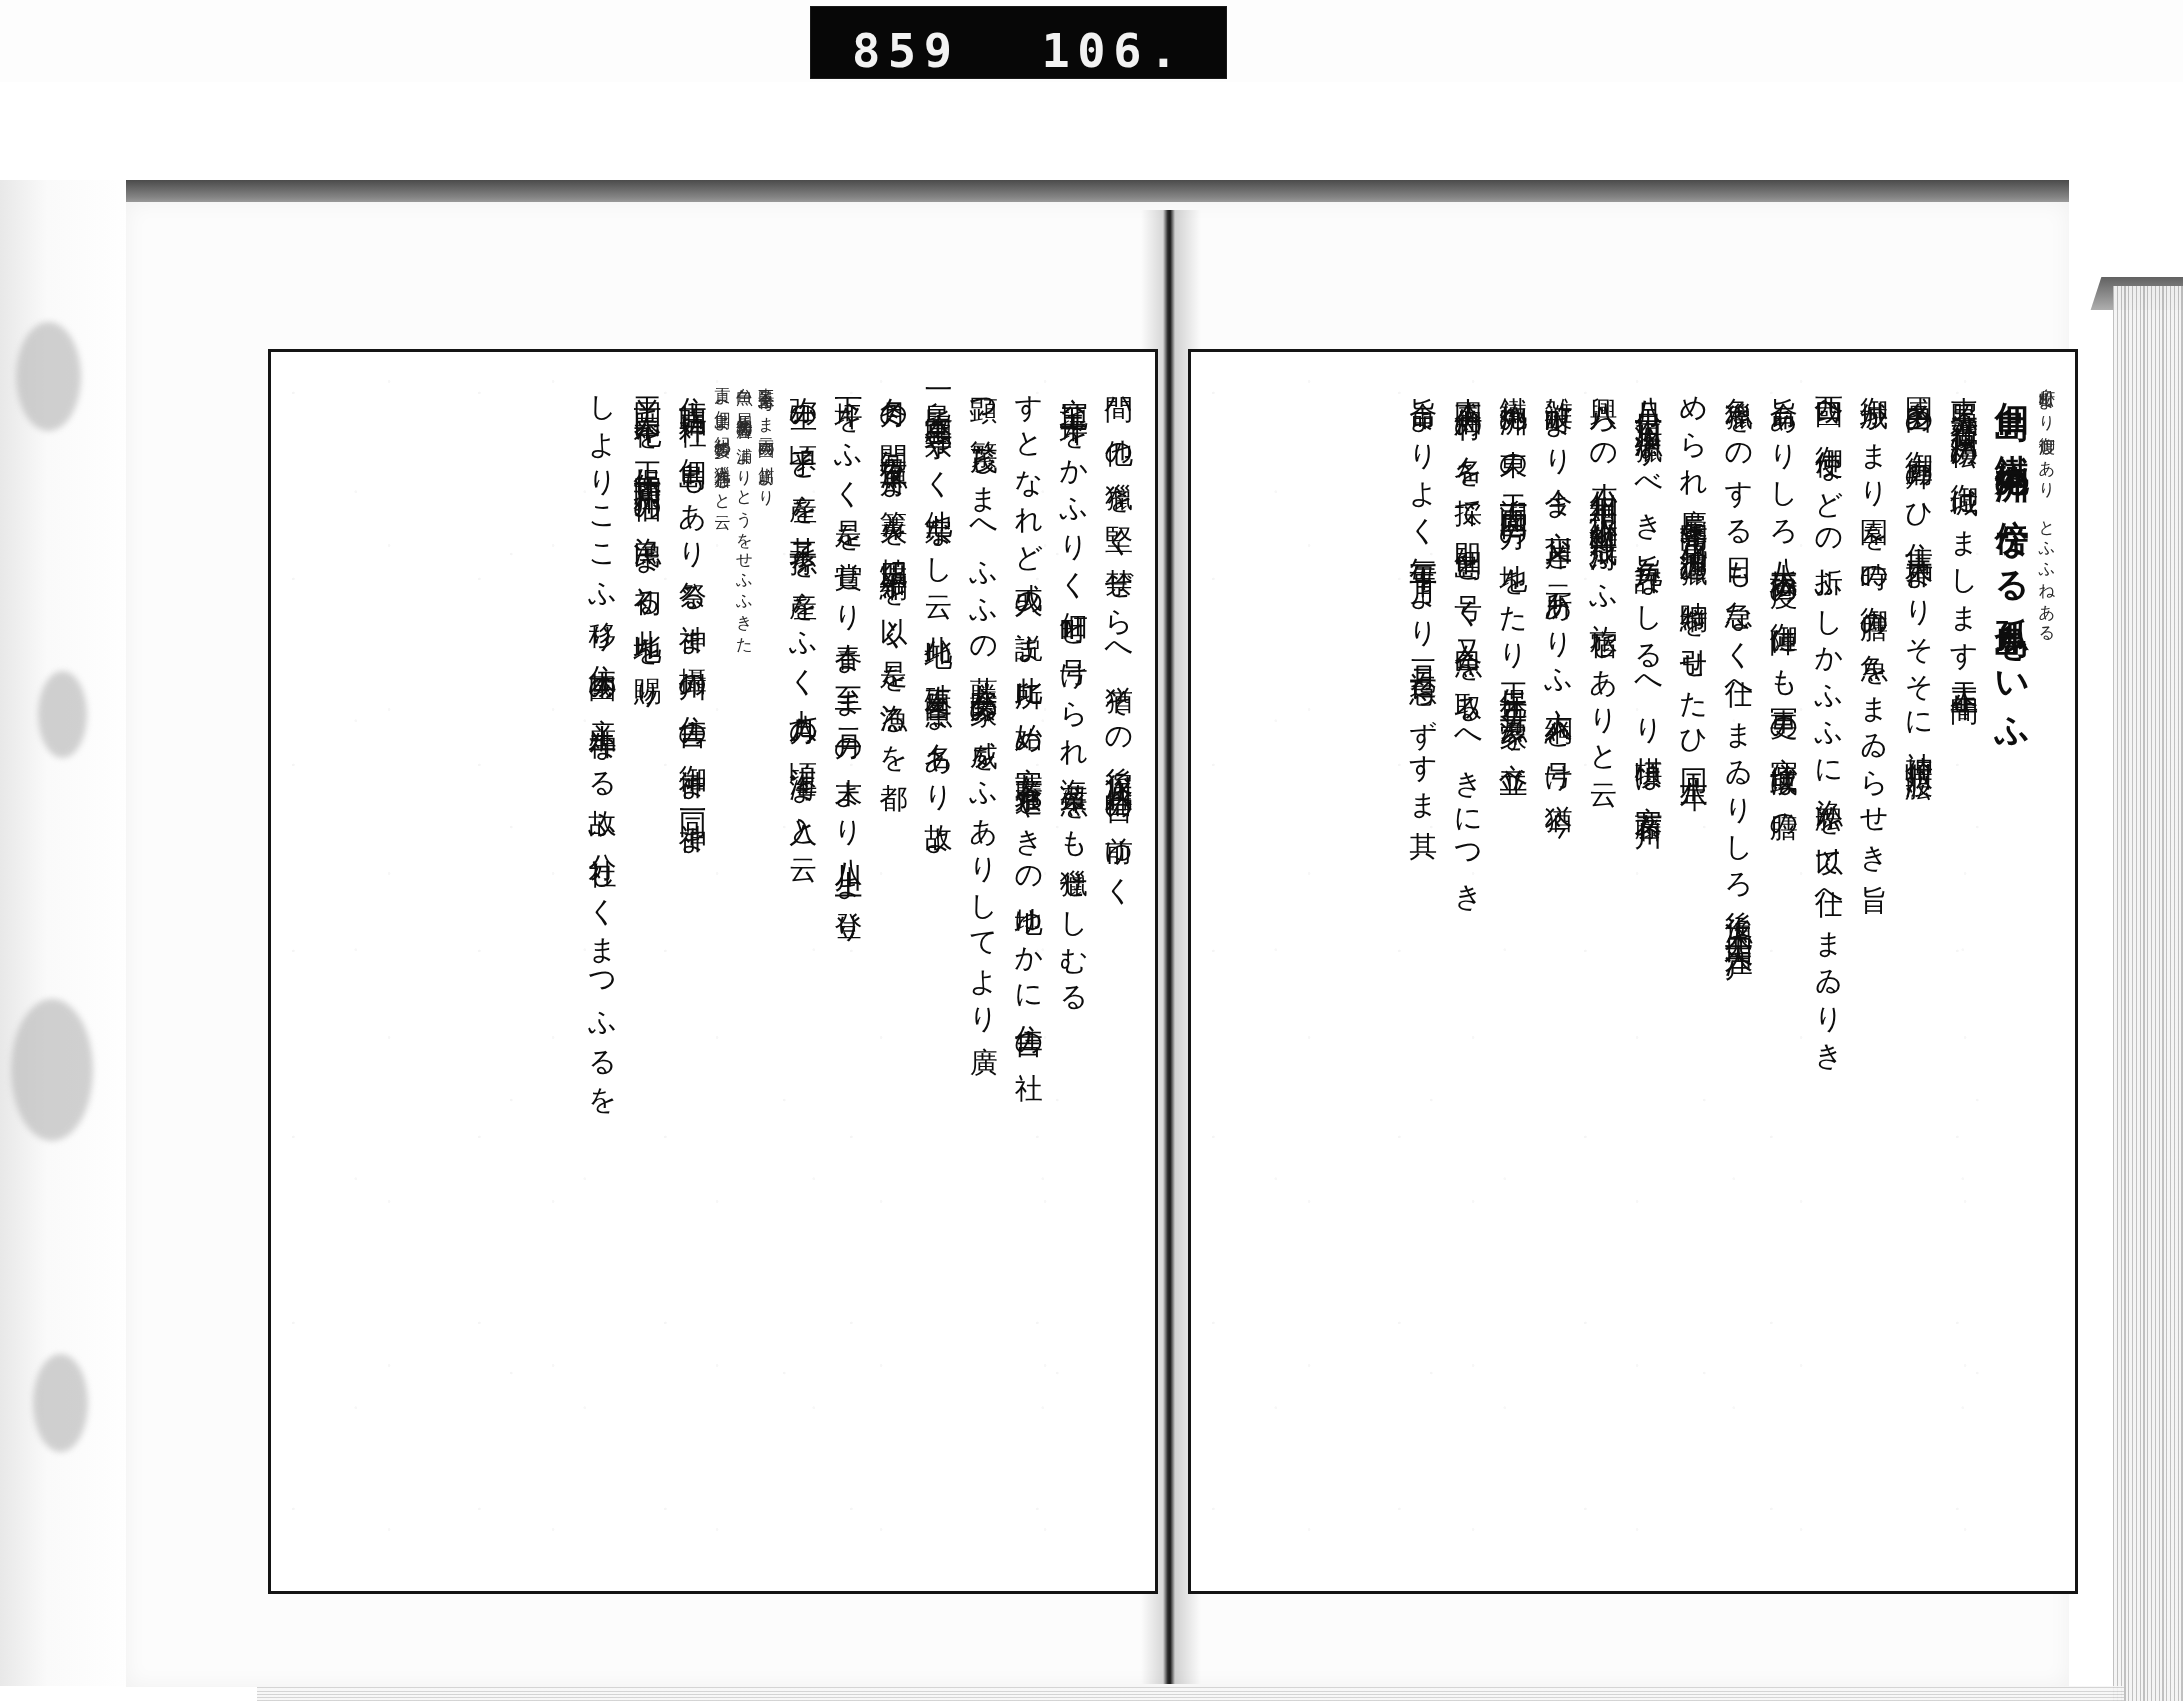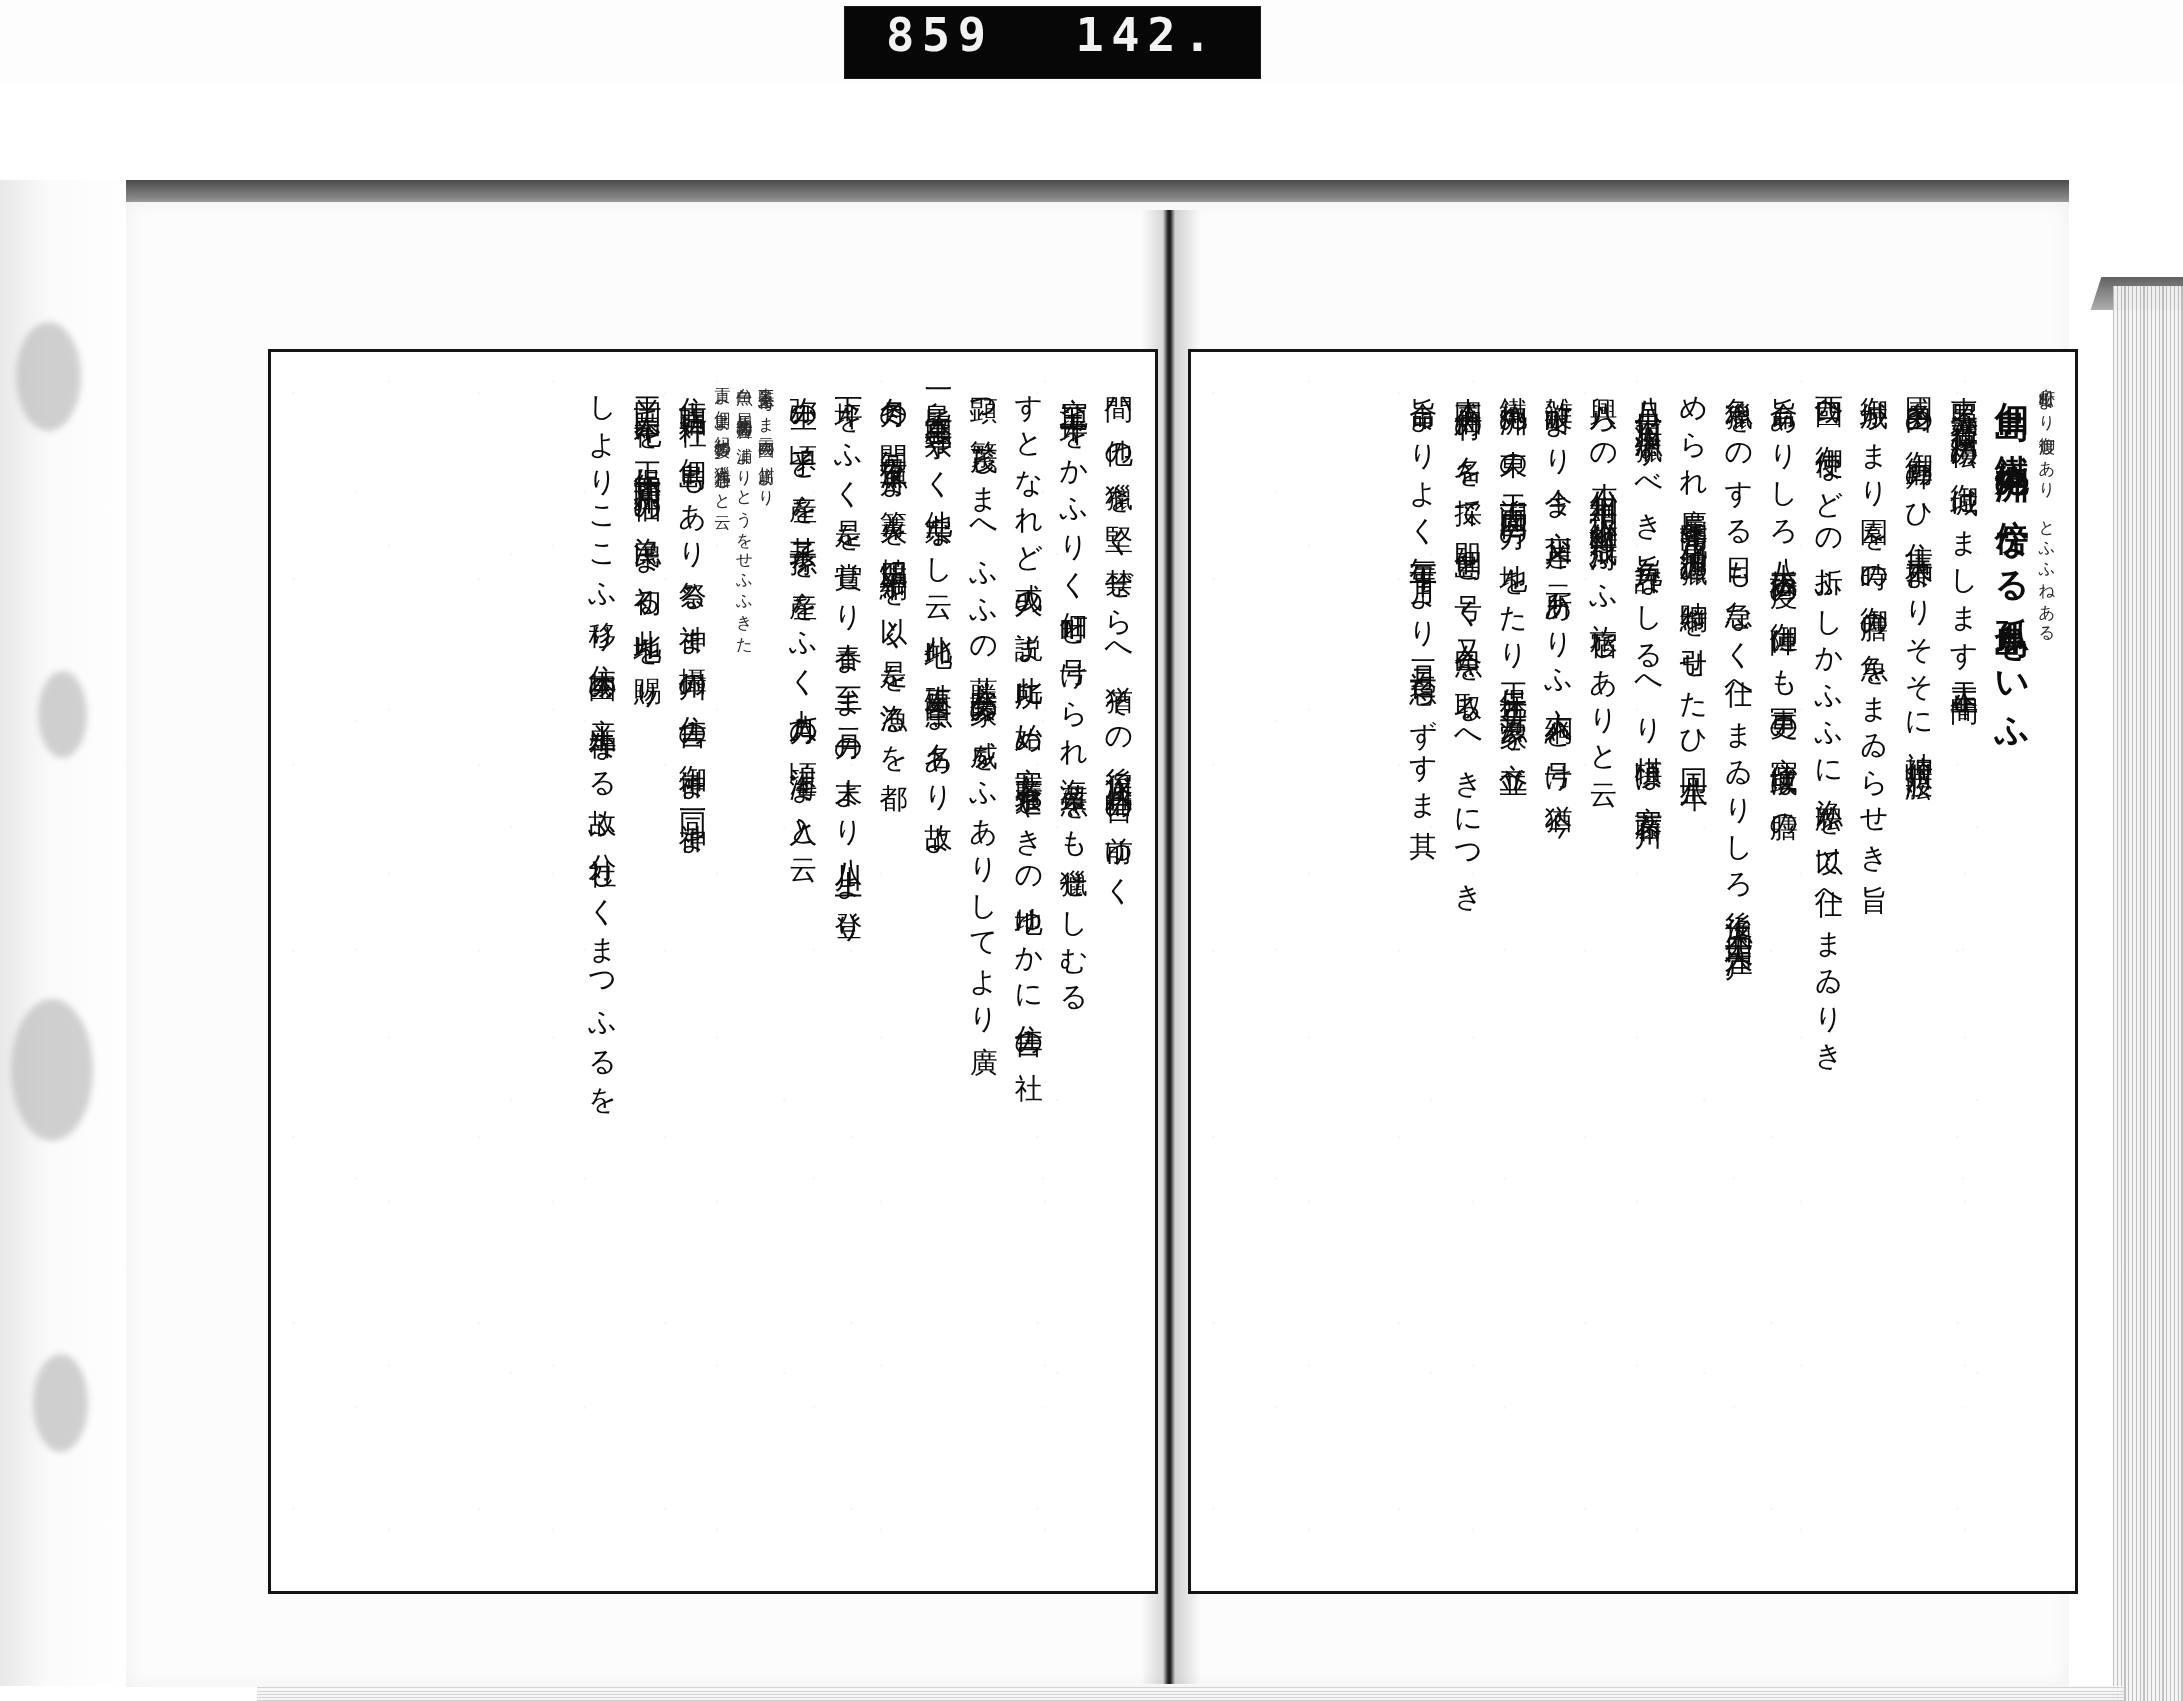--- a/index.html
+++ b/index.html
@@ -12,28 +12,28 @@
     width: 2183px;
     height: 1701px;
     background: #fdfdfd;
     overflow: hidden;
     font-family: "DejaVu Serif", serif;
   }
 
   
   .film-header {
     position: absolute;
-    left: 844px;
+    left: 810px;
     top: 5.5px;
     width: 415px;
     height: 71px;
     background: #070707;
     border: 1.6px solid #1a1a1a;
     display: flex;
-    align-items: flex-start;
+    align-items: flex-end;
     justify-content: space-around;
     letter-spacing: 7.6px;
   }
   .film-num {
     color: #f2f2f2;
     font-family: "DejaVu Sans Mono", monospace;
     font-size: 47px;
     font-weight: 700;
   }
 
@@ -207,21 +207,21 @@
     opacity: 0.8;
   }
 </style>
 </head>
 <body>
 
 <div id="page">
 
   <div class="film-header">
     <span class="film-num">859</span>
-    <span class="film-num">142.</span>
+    <span class="film-num">106.</span>
   </div>
 
   <div class="scan">
 
     <div class="edge-noise-left">
       <div class="edge-blob" style="left:16.4px;  top:142px;  width:65px; height:109px;"></div>
       <div class="edge-blob" style="left:38px;  top:491px;  width:49px;  height:87px;"></div>
       <div class="edge-blob" style="left:11px;  top:819px; width:82px; height:142px;"></div>
       <div class="edge-blob" style="left:33px;  top:1174px; width:55px; height:98px;"></div>
     </div>

